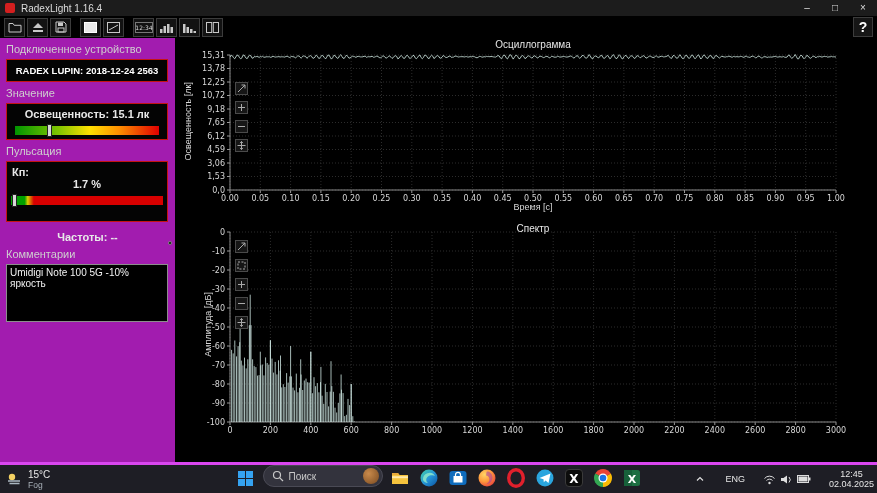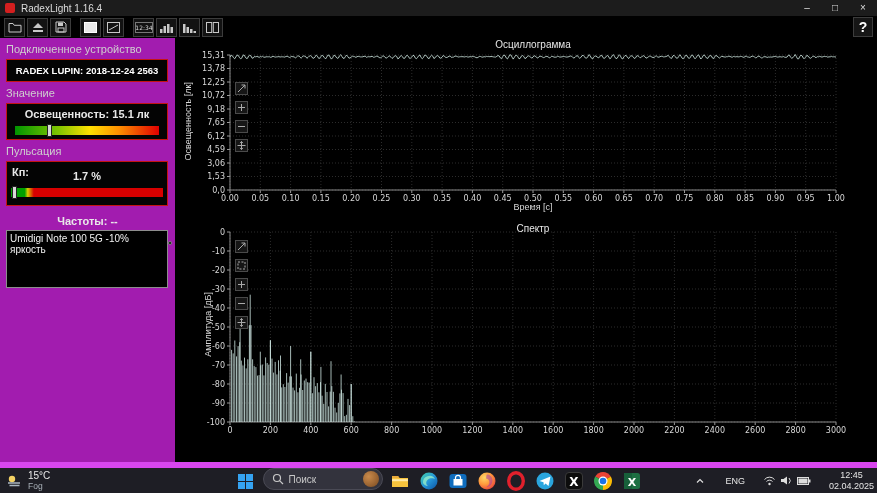--- a/index.html
+++ b/index.html
@@ -24,21 +24,21 @@
 .sidebar{position:absolute;left:0;top:38px;width:175px;bottom:31px;background:#a21caf}
 .sec-label{font-size:11px;color:#cfcfcf;margin:5px 0 4px 6px}
 .red-box{margin-left:6px;width:162px;border:1px solid #c41414;background:#040404}
 .device-box{padding:5px 1px;text-align:center;font-size:9.5px;font-weight:bold;color:#fff}
 .value-box{padding:4px 6px}
 .value-text{text-align:center;font-weight:bold;font-size:11px;margin-bottom:6px}
 .scale{position:relative;height:9px;margin:0 2px}
 .scale.lux{background:linear-gradient(90deg,#009400 0%,#7fc400 30%,#ffe000 52%,#ff9000 72%,#e00000 100%)}
 .scale.kp{background:linear-gradient(90deg,#00a000 0,#00a000 9%,#d8d000 11%,#d80000 15%,#d80000 100%)}
 .thumb{position:absolute;top:-2px;left:0;width:5px;height:13px;background:#d8d8d8;border:1px solid #222;border-radius:1px}
-.pulse-box{position:relative;padding:8px 2px}
+.pulse-box{position:relative;padding:16px 2px}
 .kp-label{position:absolute;left:5px;top:4px;font-weight:bold;font-size:11px}
 .freq-label{text-align:center;font-weight:bold;font-size:11px;margin:9px 0 3px}
 .comments-box{display:block;margin-left:6px;width:162px;height:58px;border:1px solid #8d8d8d;background:#000;
               padding:2px 3px;font-size:10px;color:#f2f2f2;font-family:"Liberation Sans",sans-serif;resize:none;overflow:hidden}
 .handle-dot{position:absolute;width:4px;height:4px;border:1px solid #888;border-radius:50%;background:#000}
 
 .charts{position:absolute;left:175px;top:38px;right:0;bottom:31px;background:#000}
 .chart{position:absolute;left:0;width:702px}
 #osc{top:0;height:184px}
 #spec{top:184px;height:241px}
@@ -47,21 +47,21 @@
 .ylabel{position:absolute;font-size:9px;color:#d8d8d8;writing-mode:vertical-rl;transform:rotate(180deg)}
 .mini-tools{position:absolute;display:flex;flex-direction:column;gap:6px;left:60px}
 .mb{width:13px;height:13px;background:#161616;border:1px solid #4a4a4a;display:flex;
     align-items:center;justify-content:center;padding:0}
 svg text.tick{fill:#d8d8d8;font-size:8px;font-family:"DejaVu Sans",sans-serif}
 line.grid{stroke:#2c2c2c;stroke-dasharray:1 2}
 line.tickm{stroke:#999}
 line.axis{stroke:#8a8a8a}
 .wave{fill:none;stroke-width:0.8}
 
-.taskbar{position:absolute;left:0;right:0;bottom:0;height:31px;background:#1e1e25;border-top:6px solid #d946ef}
+.taskbar{position:absolute;left:0;right:0;bottom:0;height:31px;background:#1e1e25;border-top:3px solid #d946ef}
 .weather{position:absolute;left:4px;top:0;height:100%;display:flex;align-items:center;gap:4px}
 .wtemp{font-size:10px;color:#e8e8e8;line-height:11px}
 .wcond{font-size:8.5px;color:#a8b0b8;line-height:10px}
 .tb-center{position:absolute;left:50%;top:0;height:100%;transform:translateX(-50%);
            display:flex;gap:5px}
 .start,.appbtn{width:24px;height:26px;background:none;border:none;display:flex;align-items:center;justify-content:center;padding:0}
 .search-pill{height:22px;width:120px;background:#33333d;border:1px solid #4a4a55;border-radius:11px;
              display:flex;align-items:center;gap:5px;padding:0 3px 0 8px}
 .search-pill span.stext{font-size:10px;color:#c9c9c9;flex:1}
 .bing-img{width:16px;height:16px;border-radius:50%;background:radial-gradient(circle at 35% 35%,#c98a4b,#7a4a20)}
@@ -163,20 +163,21 @@
     <div class="red-box pulse-box">
       <span class="kp-label">Кп:</span>
       <div class="value-text">1.7 %</div>
       <div class="scale kp">
         <div class="thumb" style="left: calc(2.5% - 3px);"></div>
       </div>
     </div>
 
     <div class="freq-label">Частоты: --</div>
 
+    <div class="sec-label">Комментарии</div>
     <textarea class="comments-box" spellcheck="false" style="">Umidigi Note 100 5G -10% яркость</textarea>
   </div>
   <div class="handle-dot" style="left:168px;top:241px"></div>
 
   <div class="charts">
 
     <div class="chart" id="osc">
       <div class="chart-title">Осциллограмма</div>
       <div class="ylabel" style="left:8px;top:44px">Освещенность [лк]</div>
       <svg id="osc-svg" width="702" height="184">

